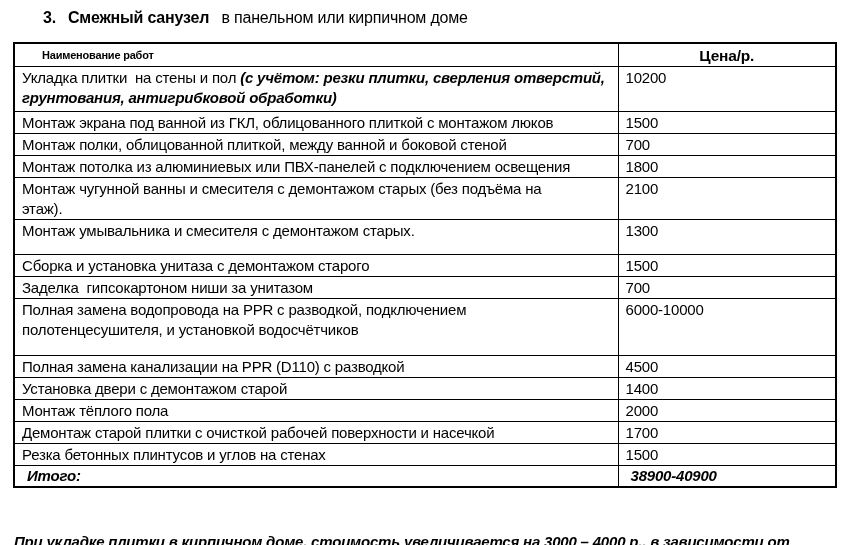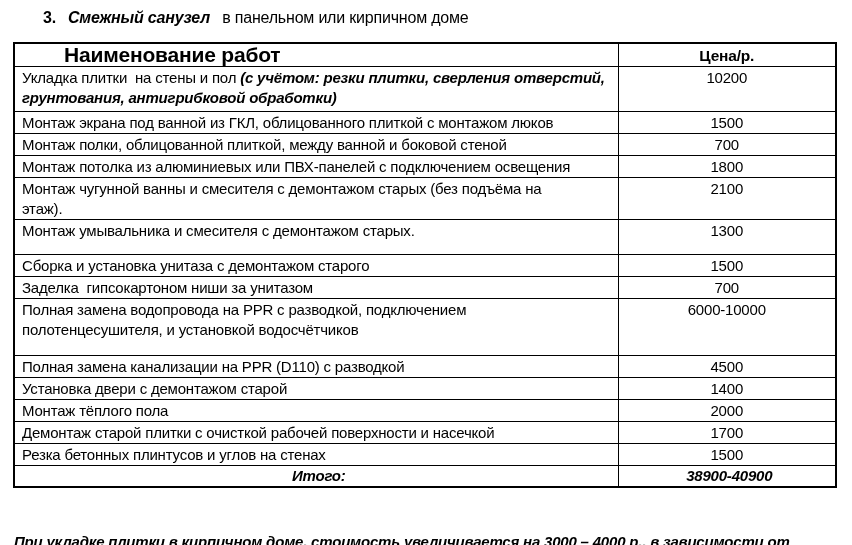--- a/index.html
+++ b/index.html
@@ -11,21 +11,21 @@
     font-family: "Liberation Sans", sans-serif;
   }
   .doc-title {
     margin: 9px 0 0 43px;
     font-size: 16px;
     display: flex;
     align-items: baseline;
     letter-spacing: -0.2px;
   }
   .doc-title .num { font-weight: bold; width: 25px; flex: 0 0 25px; }
-  .doc-title .bold-part { font-weight: bold; font-style: italic; }
+  .doc-title .bold-part { font-weight: bold; }
   .doc-title .rest-part { font-weight: normal; padding-left: 8px; }
 
   table.works {
     border-collapse: collapse;
     table-layout: fixed;
     margin: 15px 0 0 13px;
     width: 822px;
     border: 2px solid #000;
   }
   col.c-name  { width: 604px; }
@@ -36,38 +36,37 @@
     font-size: 15px;
     line-height: 20px;
     letter-spacing: -0.2px;
     vertical-align: top;
     padding: 1px 7px 0 7px;
     white-space: pre-wrap;
     overflow: hidden;
   }
   th.h-name {
     text-align: left;
-    padding-left: 49px;
-    font-size: 21px;
+    padding-left: 27px;
+    font-size: 11px;
     vertical-align: middle;
     padding-top: 0;
   }
   th.h-price {
     text-align: center;
     font-size: 15.5px;
     vertical-align: middle;
     padding-top: 2px;
   }
-  td.price { text-align: center; }
+  td.price { }
   .note-italic { font-style: italic; font-weight: bold; }
 
   tr.total td {
     font-weight: bold;
     font-style: italic;
-    text-align: center;
     vertical-align: middle;
     padding-top: 0;
     padding-left: 12px;
   }
 
   
   tr.rh20 { height: 20px; }
   tr.rh21 { height: 21px; }
   tr.rh22 { height: 22px; }
   tr.rh35 { height: 35px; margin-top: 21px; }

